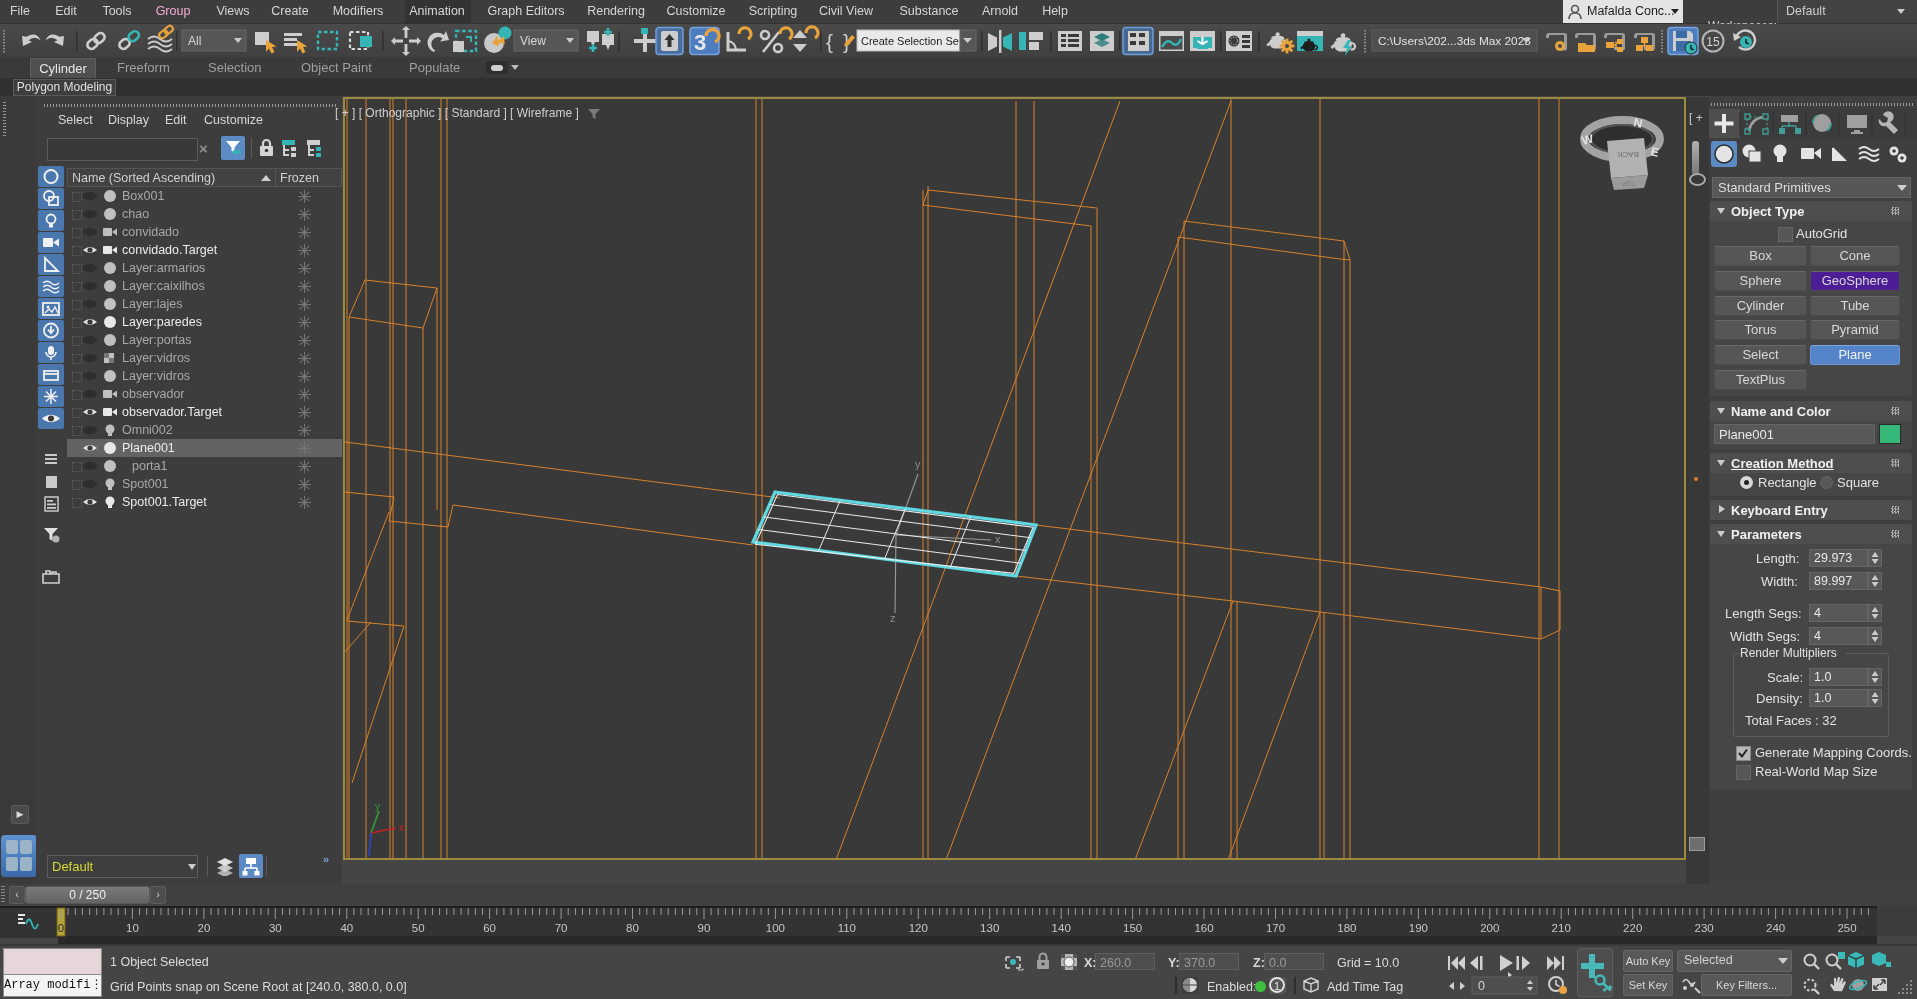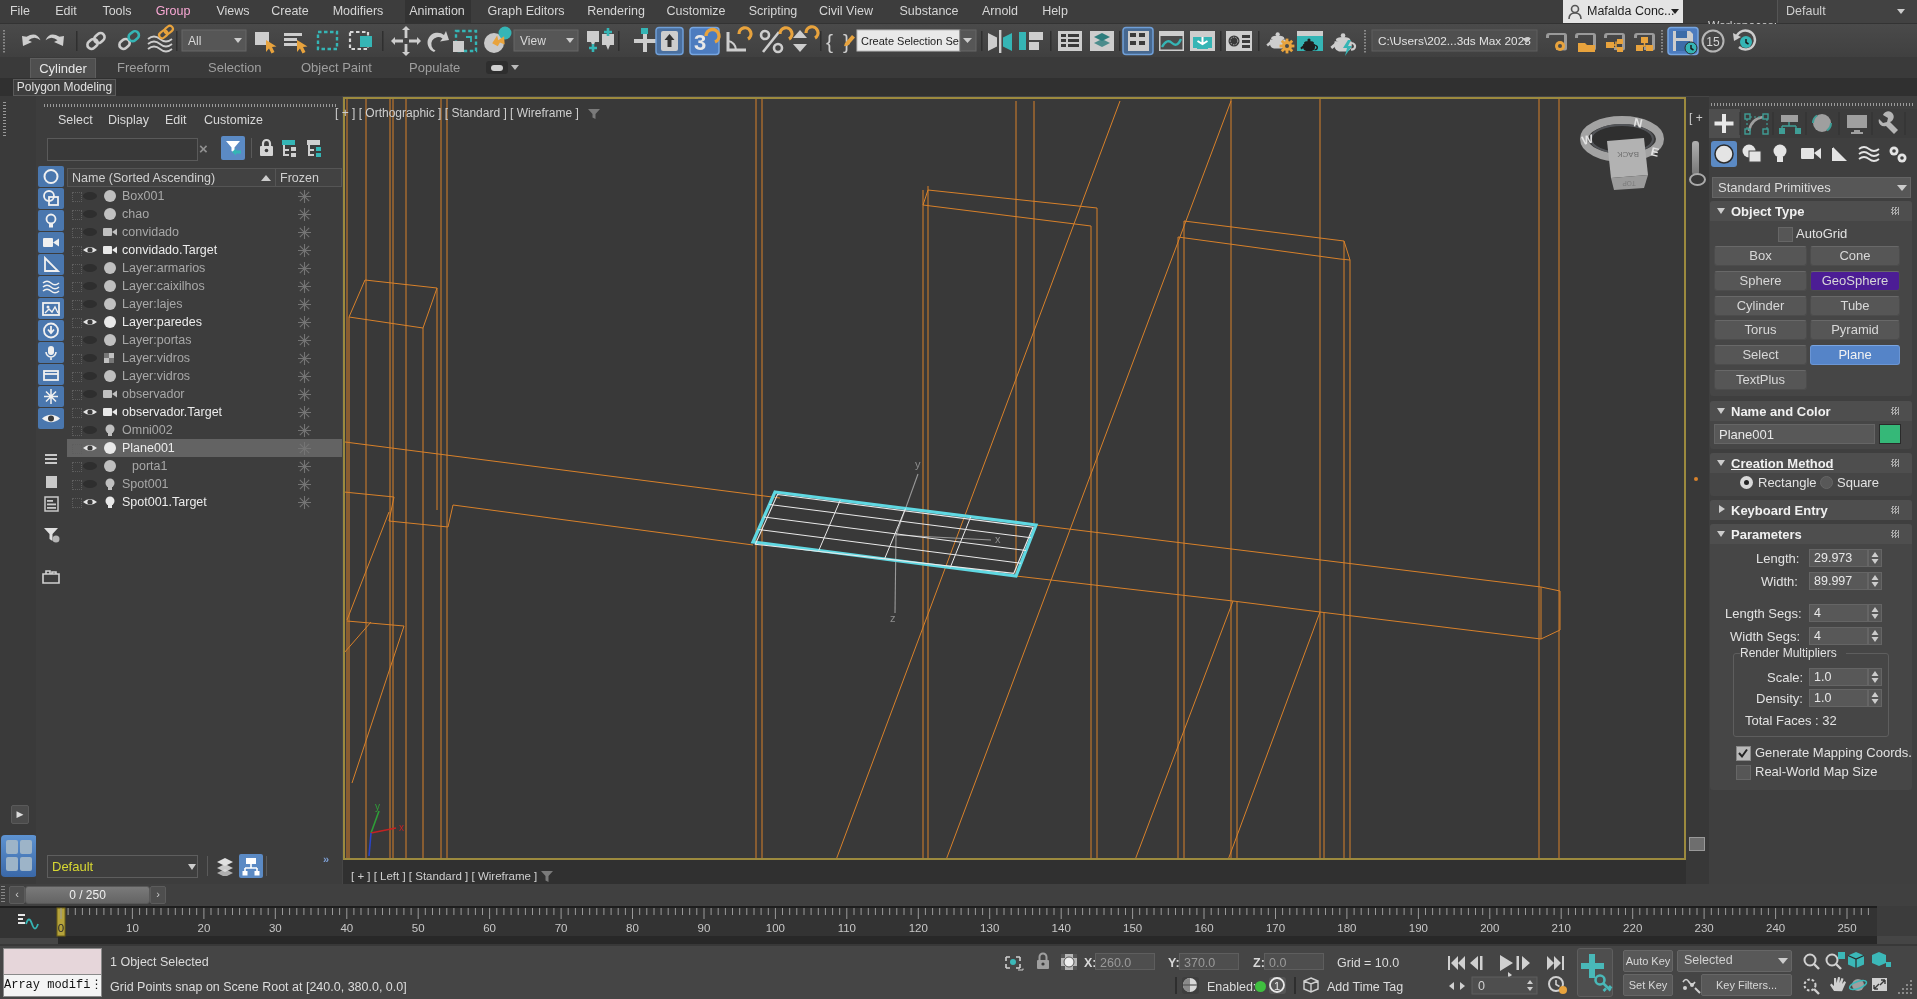--- a/index.html
+++ b/index.html
@@ -769,26 +769,20 @@
       <text x="1305" y="56" fill="#e2e2e2" font-size="12" font-weight="bold" font-family="Liberation Sans" transform="rotate(14 1305 56)">E</text>
       <path d="M26 734 L34 712" stroke="#2f9e38" stroke-width="1.6" fill="none"></path>
       <path d="M26 734 L51 729" stroke="#c32222" stroke-width="1.6" fill="none"></path>
       <path d="M26 734 L24 757" stroke="#2a44c8" stroke-width="1.6" fill="none"></path>
       <text x="30" y="711" fill="#2f9e38" font-size="10" font-family="Liberation Sans">y</text>
       <text x="54" y="732" fill="#c32222" font-size="10" font-family="Liberation Sans">x</text>
       <text x="19" y="766" fill="#2a44c8" font-size="10" font-family="Liberation Sans">z</text>
     </svg>
 <div class="txt" style="left:335px;top:106px;color:#cfcfcf;font-size:12px;">[ + ] [ Orthographic ] [ Standard ] [ Wireframe ]</div>
 
-<div class="abs" style="left:343px;top:860px;width:1343px;height:24px;background:#303030;">
-  <div class="txt" style="left:8px;top:10px;color:#cfcfcf;font-size:11.5px;">[ + ] [ Left ] [ Standard ] [ Wireframe ]</div>
-  <svg class="abs" style="left:196px;top:10px" width="16" height="14">
-        <path d="M2 1 h12 l-4.5 5 v6 l-3 -1.5 v-4.5 z" fill="#7a7a7a"></path>
-      </svg>
-</div>
 
 <div class="abs" style="left:1686px;top:97px;width:23px;height:787px;background:#383838;">
   <div class="txt" style="left:3px;top:14px;color:#ccc;font-size:12px;">[ +</div>
   <div class="abs" style="left:6px;top:44px;width:7px;height:34px;background:linear-gradient(#b0b0b0,#777);border-radius:3px;"></div>
   <div class="abs" style="left:3px;top:76px;width:13px;height:9px;border:2px solid #aaa;border-radius:50%;"></div>
   <div class="abs" style="left:8px;top:380px;width:4px;height:4px;background:#d9822b;border-radius:50%;"></div>
   <div class="abs" style="left:3px;top:740px;width:14px;height:12px;background:#6e6e6e;border:1px solid #999;"></div>
 </div>
 
 <div id="cmdpanel" class="abs" style="left:1709px;top:96px;width:208px;height:809px;background:#3f3f3f;">

